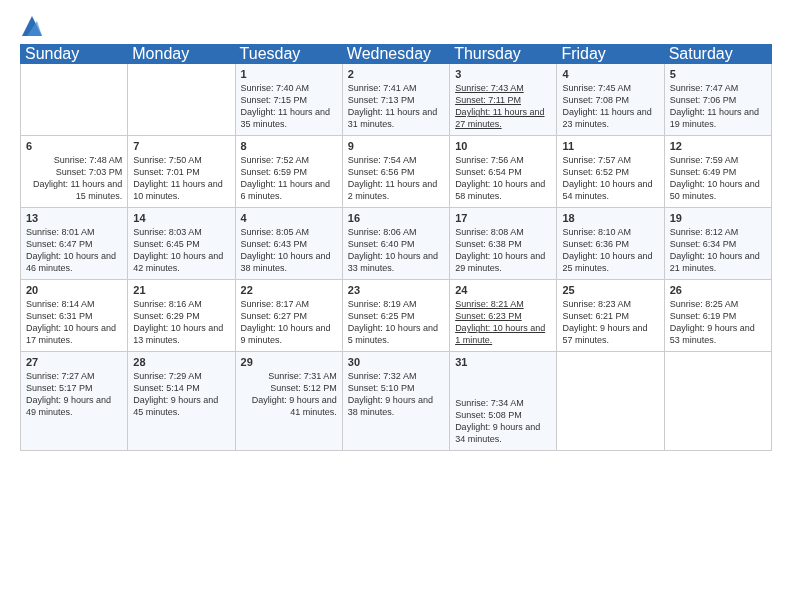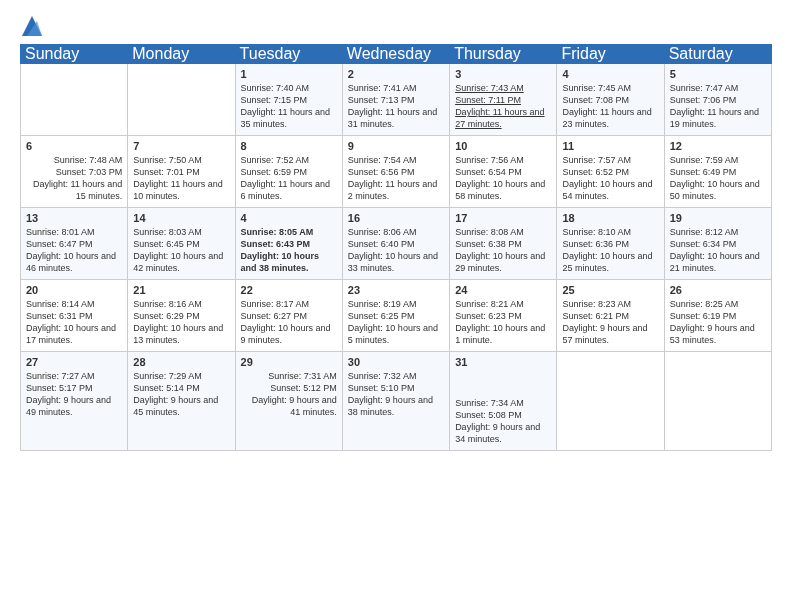--- a/index.html
+++ b/index.html
@@ -217,21 +217,21 @@
 Daylight: 10 hours and 46 minutes.</div>
           </td>
           <td>
             <span class="day-num">14</span>
             <div class="day-info" style="white-space: pre-line;">Sunrise: 8:03 AM
 Sunset: 6:45 PM
 Daylight: 10 hours and 42 minutes.</div>
           </td>
           <td>
             <span class="day-num">4</span>
-            <div class="day-info" style="white-space: pre-line; font-weight: bold;">Sunrise: 8:05 AM
+            <div class="day-info" style="white-space: pre-line;">Sunrise: 8:05 AM
 Sunset: 6:43 PM
 Daylight: 10 hours and 38 minutes.</div>
           </td>
           <td>
             <span class="day-num">16</span>
             <div class="day-info" style="white-space: pre-line;">Sunrise: 8:06 AM
 Sunset: 6:40 PM
 Daylight: 10 hours and 33 minutes.</div>
           </td>
           <td>
@@ -273,21 +273,21 @@
 Daylight: 10 hours and 9 minutes.</div>
           </td>
           <td>
             <span class="day-num">23</span>
             <div class="day-info" style="white-space: pre-line;">Sunrise: 8:19 AM
 Sunset: 6:25 PM
 Daylight: 10 hours and 5 minutes.</div>
           </td>
           <td>
             <span class="day-num">24</span>
-            <div class="day-info" style="white-space: pre-line;">Sunrise: 8:21 AM
+            <div class="day-info" style="white-space: pre-line; text-decoration: underline;">Sunrise: 8:21 AM
 Sunset: 6:23 PM
 Daylight: 10 hours and 1 minute.</div>
           </td>
           <td>
             <span class="day-num">25</span>
             <div class="day-info" style="white-space: pre-line;">Sunrise: 8:23 AM
 Sunset: 6:21 PM
 Daylight: 9 hours and 57 minutes.</div>
           </td>
           <td>

